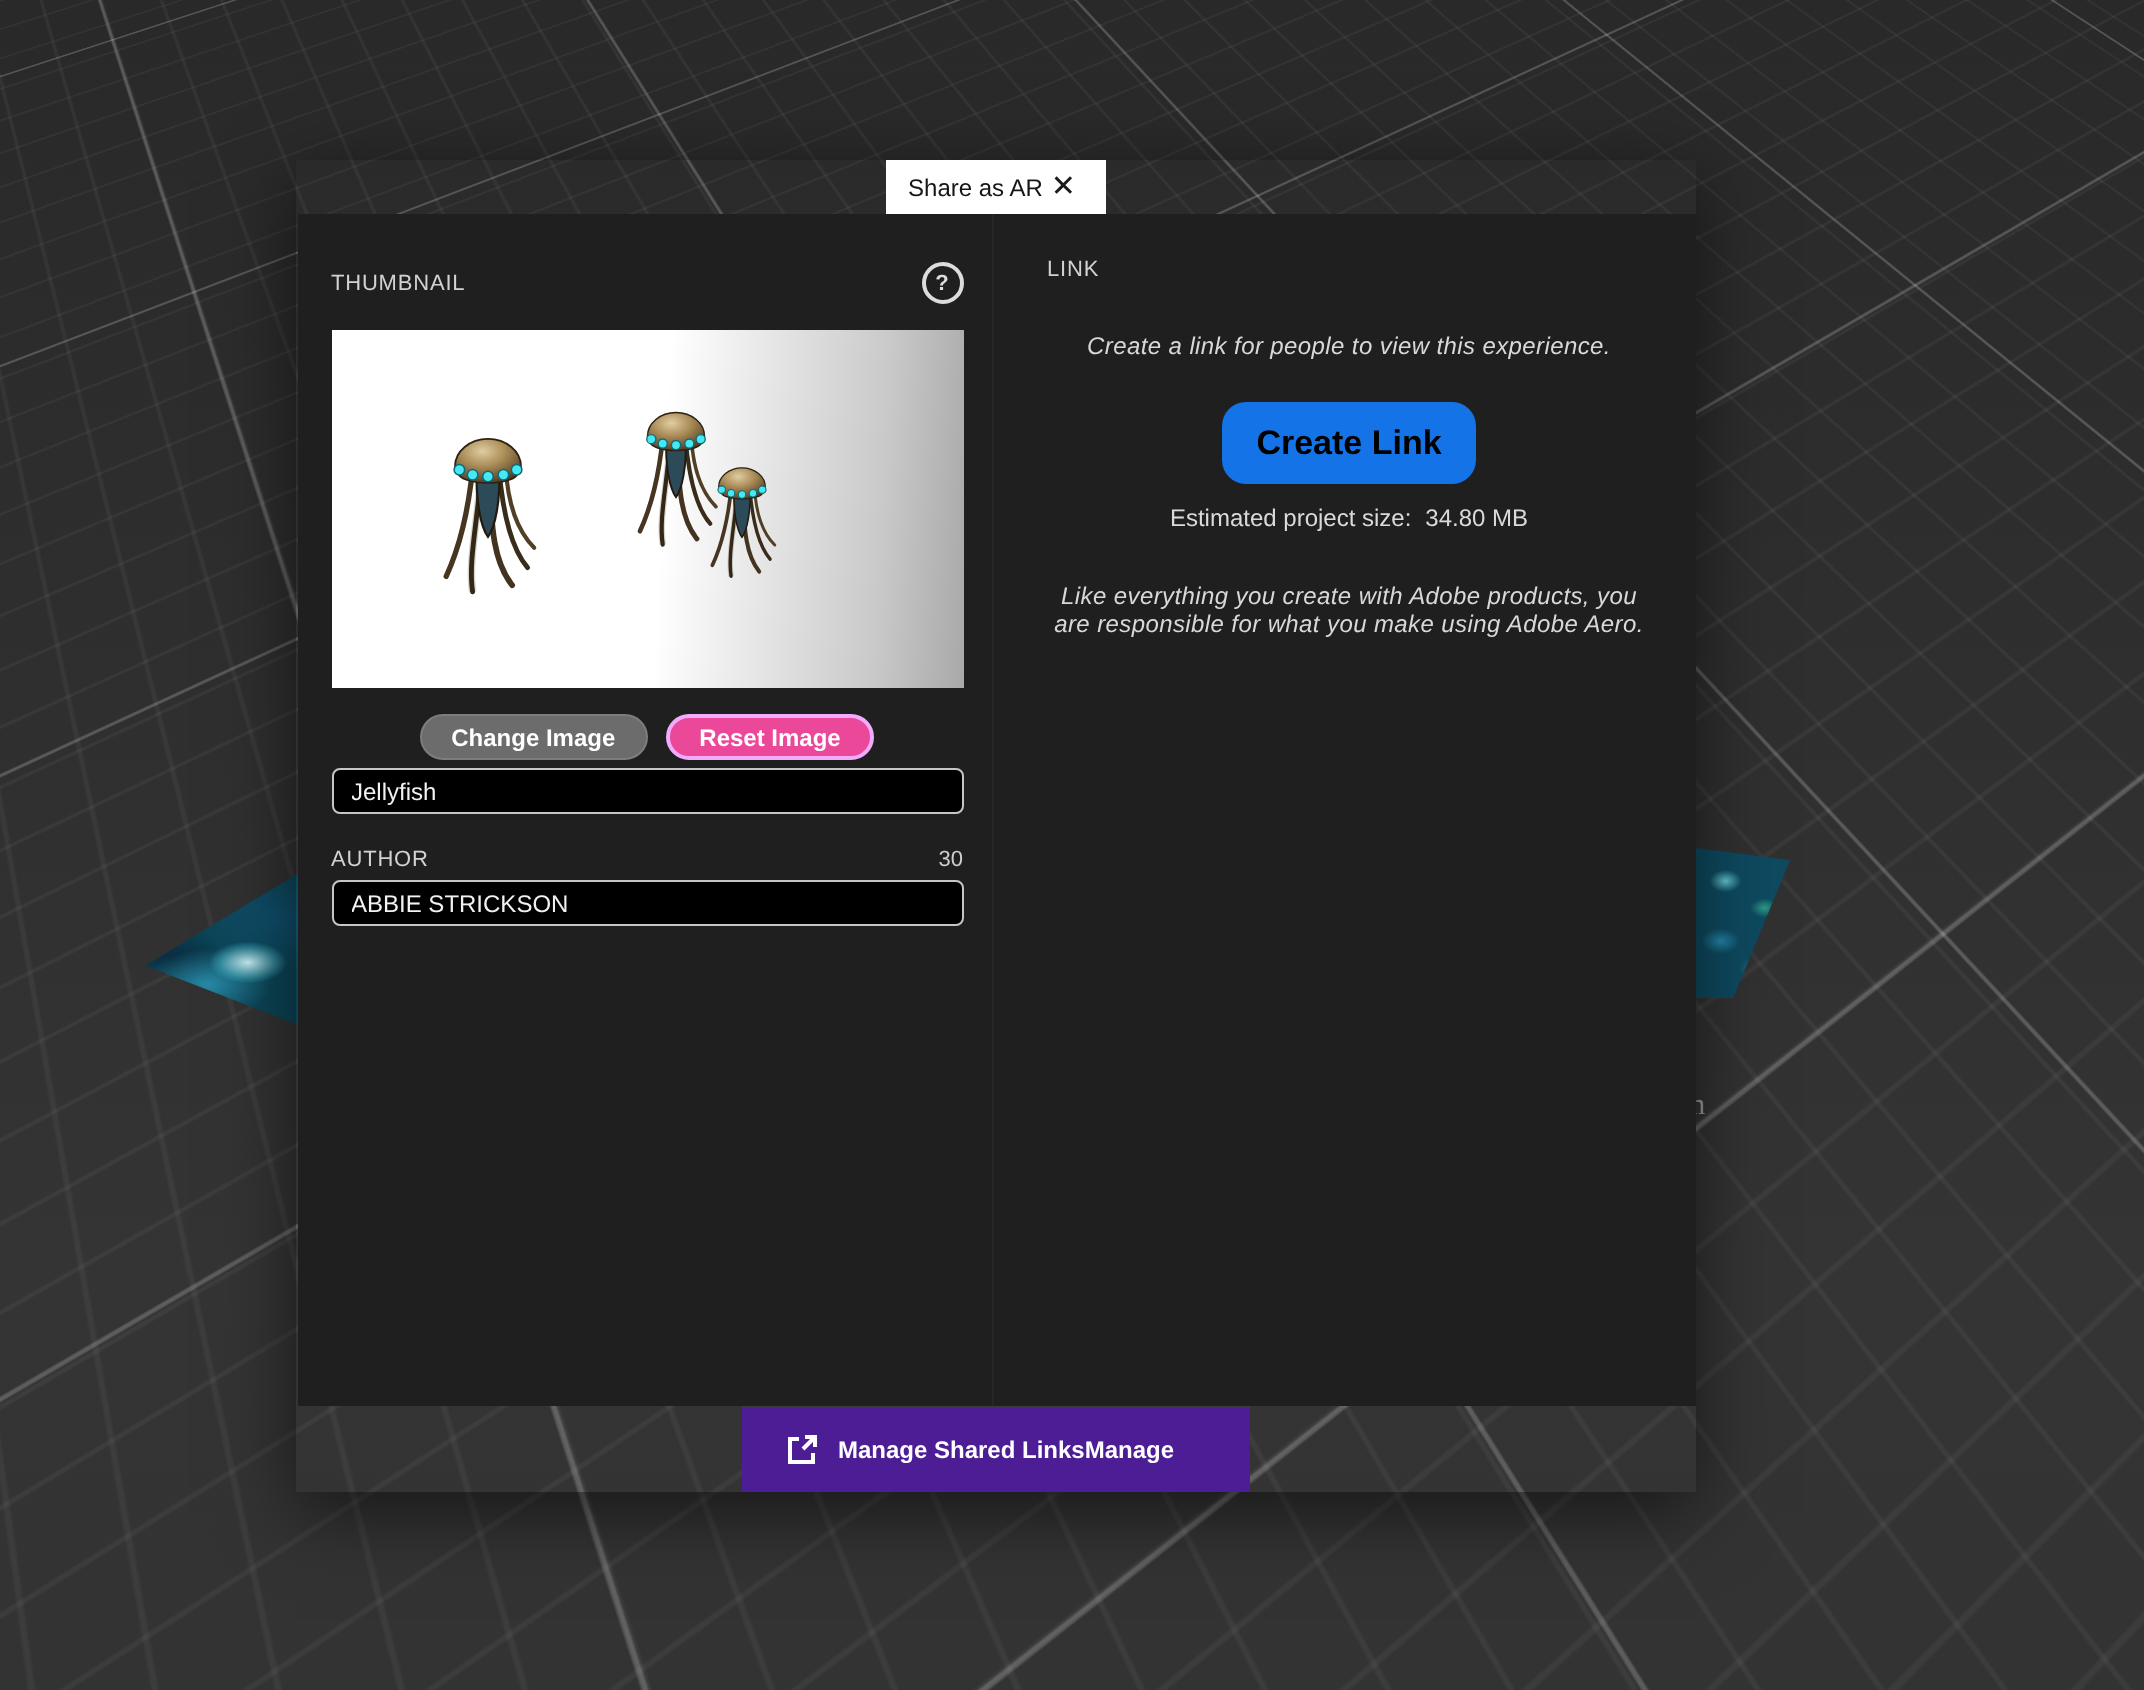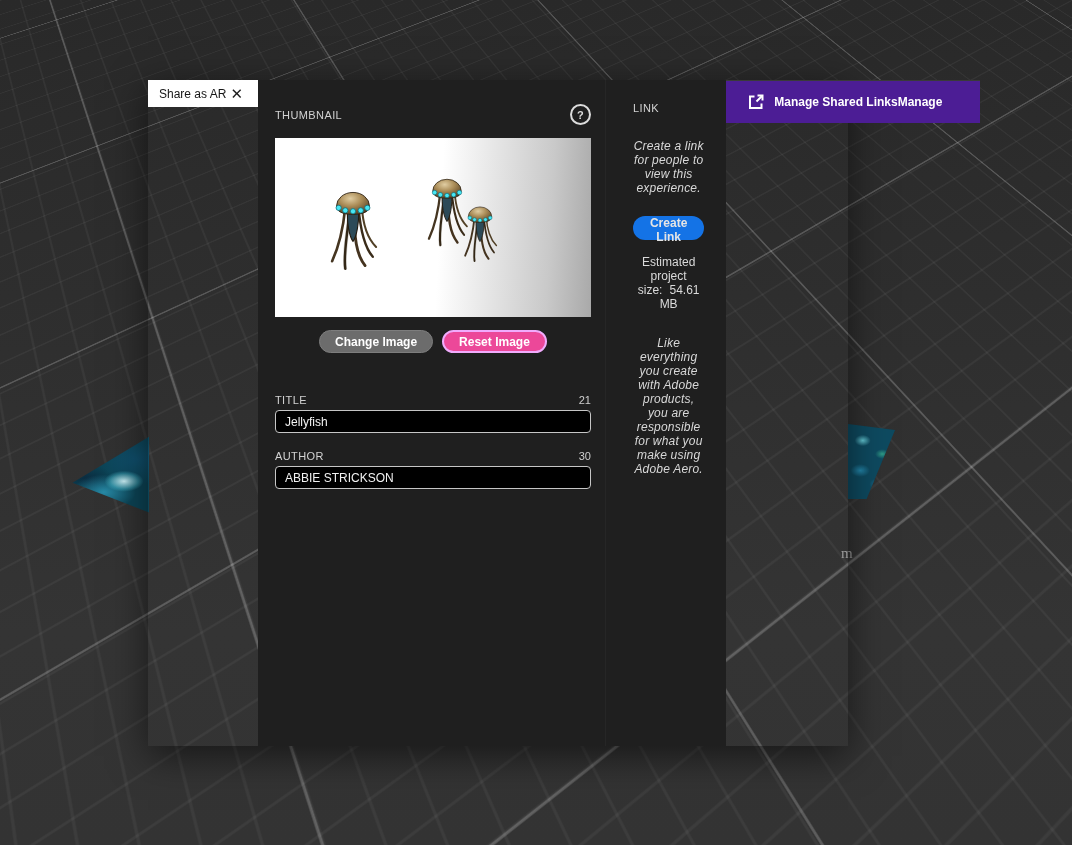--- a/index.html
+++ b/index.html
@@ -37,21 +37,21 @@
       radial-gradient(10px 7px at 30% 22%, rgba(120,230,240,0.8), transparent 80%),
       radial-gradient(9px 6px at 70% 40%, rgba(60,190,150,0.7), transparent 80%),
       radial-gradient(12px 8px at 25% 62%, rgba(40,150,190,0.8), transparent 80%),
       radial-gradient(10px 7px at 60% 80%, rgba(30,120,160,0.8), transparent 80%),
       #0e4a60;}
   .measure-label{position:absolute;left:841px;top:545px;color:#9a9a9a;
     font-family:"Liberation Serif", serif;font-size:15px;}
 
   
   .dialog{position:absolute;left:148px;top:80px;width:700px;height:666px;
-    display:flex;box-shadow:0 10px 36px rgba(0,0,0,0.55);}
+    display:flex;flex-direction:column;box-shadow:0 10px 36px rgba(0,0,0,0.55);align-items:center;}
   .titlebar{height:27px;background:#ffffff;display:flex;align-items:center;padding:0 11px;flex:0 0 auto;}
   .titlebar-text{flex:1;font-size:12px;color:#161616;}
   .close-x{background:none;border:none;padding:0 4px;color:#1b1b1b;font-size:15px;line-height:1;
     cursor:pointer;font-family:"Liberation Sans",sans-serif;}
 
   .dlg-body{flex:1;background:#1f1f1f;display:flex;position:relative;min-height:0;}
   .col-divider{position:absolute;left:347px;top:0;bottom:0;width:1px;background:rgba(255,255,255,0.03);}
 
   .col-left{width:347px;flex:0 0 auto;padding:24px 0 0 17px;box-sizing:border-box;}
   .section-head{width:316px;display:flex;align-items:center;justify-content:space-between;margin-bottom:13px;}
@@ -70,22 +70,22 @@
   .field-head.second{margin-top:17px;}
   .counter{font-size:11px;color:#cfcfcf;}
   .text-input{width:316px;height:23px;box-sizing:border-box;margin-top:4px;display:block;
     background:#000000;border:1px solid #c6c6c6;border-radius:4px;color:#f2f2f2;
     font-size:12px;padding:0 9px;font-family:Liberation Sans, sans-serif;outline:none;}
 
   .col-right{flex:1;padding:22px 22px 0 28px;box-sizing:border-box;}
   .link-label{font-size:11px;color:#d2d2d2;letter-spacing:0.4px;text-align:left;}
   .link-desc{margin:25px 0 0;font-size:12px;font-style:italic;color:#d8d8d8;text-align:center;letter-spacing:0.2px;}
   .create-wrap{text-align:center;margin-top:21px;}
-  .btn-blue{background:#1473e6;border:none;border-radius:12px;color:#e5e5e5;font-size:12px;font-weight:bold;
-    height:24px;padding:0 17px;cursor:pointer;font-family:"Liberation Sans",sans-serif;}
+  .btn-blue{background:#1473e6;border:none;border-radius:12px;color:#000000;font-size:17px;font-weight:bold;
+    height:41px;padding:0 17px;cursor:pointer;font-family:"Liberation Sans",sans-serif;}
   .size-line{margin:10px 0 0;font-size:12px;color:#dadada;text-align:center;}
   .size-value{margin-left:7px;}
   .disclaimer{margin:25px auto 0;font-size:12px;font-style:italic;color:#d8d8d8;text-align:center;
     max-width:302px;line-height:14px;letter-spacing:0.2px;}
 
   .footer{flex:0 0 auto;height:42px;background:#4c1d95;border-top:1px solid #3a3a3a;
     display:flex;align-items:center;padding:0 38px 0 21px;}
   .manage-links{display:flex;align-items:center;gap:9px;background:none;border:none;padding:0;cursor:pointer;}
   .manage-label{font-size:12px;font-weight:bold;color:#ffffff;font-family:"Liberation Sans",sans-serif;}
   .footer-spacer{flex:1;}
@@ -151,41 +151,37 @@
           <use href="#jelly" transform="translate(172,56) scale(0.95)"></use>
           <use href="#jelly" transform="translate(205,81) scale(0.78)"></use>
         </svg>
       </div>
 
       <div class="btn-row">
         <button class="pill solid">Change Image</button>
         <button class="pill outline">Reset Image</button>
       </div>
 
-      <div class="field-head first">
-        <span class="sec-label">TITLE</span>
-        <span class="counter">21</span>
-      </div>
       <input class="text-input" type="text" value="Jellyfish" style="">
 
       <div class="field-head second">
         <span class="sec-label">AUTHOR</span>
         <span class="counter">30</span>
       </div>
       <input class="text-input" type="text" value="ABBIE STRICKSON" style="">
     </div>
 
     <div class="col-right">
       <div class="link-label">LINK</div>
       <p class="link-desc">Create a link for people to view this experience.</p>
       <div class="create-wrap">
         <button class="btn-blue">Create Link</button>
       </div>
       <p class="size-line">
-        <span>Estimated project size:</span><span class="size-value">54.61 MB</span>
+        <span>Estimated project size:</span><span class="size-value">34.80 MB</span>
       </p>
       <p class="disclaimer">Like everything you create with Adobe products, you are responsible for what you make using Adobe Aero.</p>
     </div>
   </div>
 
   <div class="footer">
     <button class="manage-links">
       <span style="display:flex;">
         <svg width="18" height="18" viewBox="0 0 18 18">
           <path d="M7.5 3.5 H3 V15 H14.5 V10.5" stroke="#ffffff" stroke-width="2" fill="none"></path>

